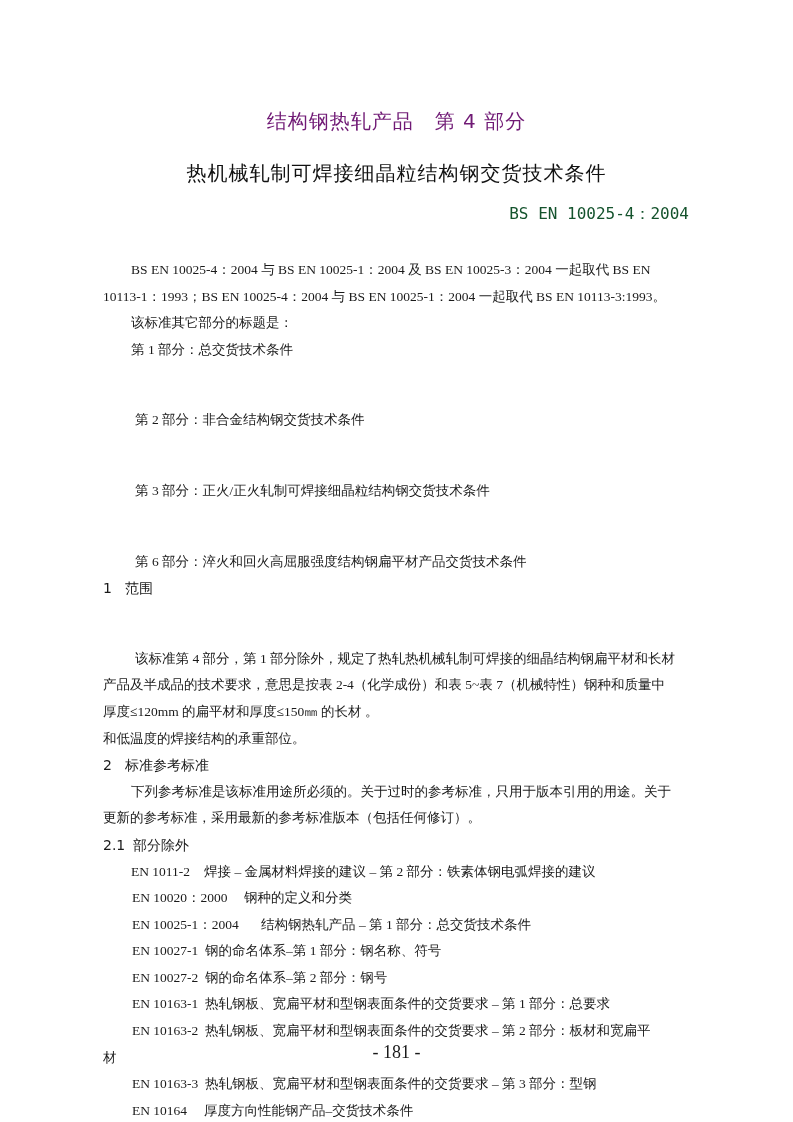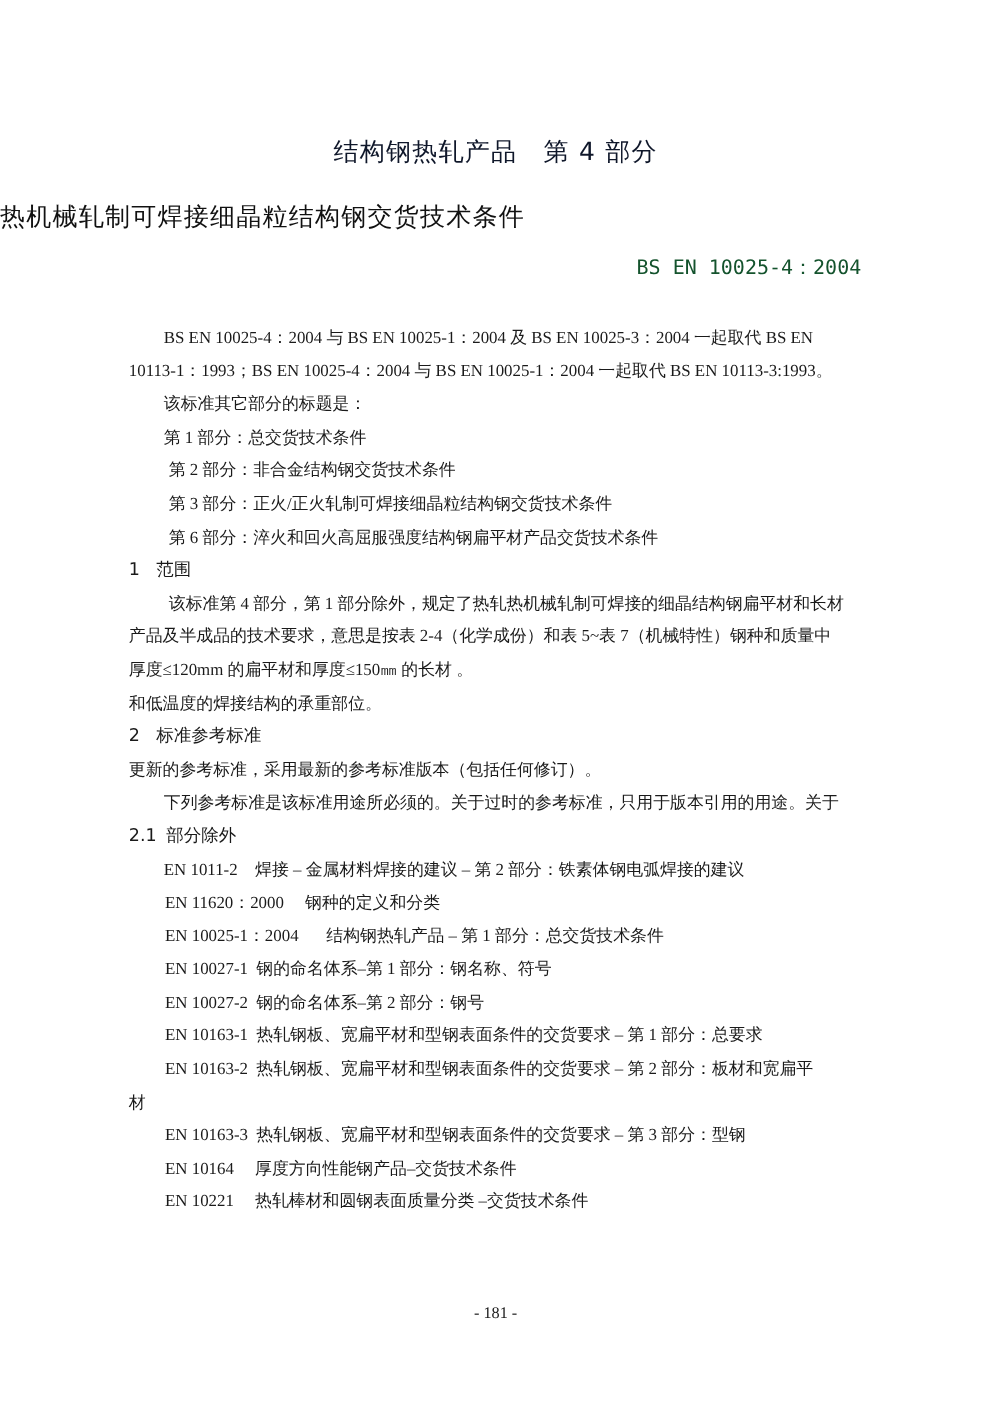--- a/index.html
+++ b/index.html
@@ -21,27 +21,27 @@
       width: 793px; height: 1122px;
     }
     .title1 {
       position: absolute;
       left: 0; right: 0;
       top: 108px;
       text-align: center;
       font-family: "DejaVu Sans", "Liberation Sans", sans-serif;
       font-size: 20px;
       letter-spacing: 1px;
-      color: #0f172a;
+      color: #701a75;
     }
     .title2 {
       position: absolute;
       left: 0; right: 0;
       top: 160px;
-      text-align: left;
+      text-align: center;
       font-family: "DejaVu Sans", "Liberation Sans", sans-serif;
       font-size: 20px;
       letter-spacing: 1px;
       color: #111;
     }
     .std-code {
       position: absolute;
       right: 104px;
       top: 204px;
       font-family: "DejaVu Sans Mono", "Liberation Mono", monospace;
@@ -51,35 +51,35 @@
     .body {
       position: absolute;
       left: 103px;
       top: 257px;
       width: 587px;
       font-size: 13.5px;
       line-height: 26.6px;
     }
     .line { white-space: nowrap; height: 26.6px; }
     .indent1 { padding-left: 28px; }
-    .indent2 { padding-left: 32px; }
+    .indent2 { padding-left: 32px; margin-top: 44px; }
     .indent3 { padding-left: 29px; }
     .heading {
       font-family: "DejaVu Sans", "Liberation Sans", sans-serif;
       font-size: 14px;
     }
     .heading .num { display: inline-block; width: 22px; }
     .heading .num2 { display: inline-block; width: 30px; }
     .ref .code { display: inline-block; }
     .page-num {
       position: absolute;
       left: 0; right: 0;
       top: 1042px;
       text-align: center;
-      font-size: 13px;
+      font-size: 18px;
     }
   </style>
 </head>
 <body>
 
 <div class="page">
 
   <div class="title1">结构钢热轧产品　第 4 部分</div>
   <div class="title2">热机械轧制可焊接细晶粒结构钢交货技术条件</div>
   <div class="std-code">BS EN 10025-4：2004</div>
@@ -98,32 +98,32 @@
       <span class="num">1</span><span>范围</span>
     </div>
     <div class="line indent2">该标准第 4 部分，第 1 部分除外，规定了热轧热机械轧制可焊接的细晶结构钢扁平材和长材</div>
     <div class="line">产品及半成品的技术要求，意思是按表 2-4（化学成份）和表 5~表 7（机械特性）钢种和质量中</div>
     <div class="line">厚度≤120mm 的扁平材和厚度≤150㎜ 的长材 。</div>
     <div class="line">和低温度的焊接结构的承重部位。</div>
 
     <div class="line heading">
       <span class="num">2</span><span>标准参考标准</span>
     </div>
+    <div class="line indent1">下列参考标准是该标准用途所必须的。关于过时的参考标准，只用于版本引用的用途。关于</div>
     <div class="line">更新的参考标准，采用最新的参考标准版本（包括任何修订）。</div>
-    <div class="line indent1">下列参考标准是该标准用途所必须的。关于过时的参考标准，只用于版本引用的用途。关于</div>
 
     <div class="line heading">
       <span class="num2">2.1</span><span>部分除外</span>
     </div>
 
     <div class="line ref indent1">
       <span class="code" style="width:73px">EN 1011-2</span><span>焊接 – 金属材料焊接的建议 – 第 2 部分：铁素体钢电弧焊接的建议</span>
     </div>
     <div class="line ref indent3">
-      <span class="code" style="width:112px">EN 11620：2000</span><span>钢种的定义和分类</span>
+      <span class="code" style="width:112px">EN 10020：2000</span><span>钢种的定义和分类</span>
     </div>
     <div class="line ref indent3">
       <span class="code" style="width:129px">EN 10025-1：2004</span><span>结构钢热轧产品 – 第 1 部分：总交货技术条件</span>
     </div>
     <div class="line ref indent3">
       <span class="code" style="width:73px">EN 10027-1</span><span>钢的命名体系–第 1 部分：钢名称、符号</span>
     </div>
     <div class="line ref indent3">
       <span class="code" style="width:73px">EN 10027-2</span><span>钢的命名体系–第 2 部分：钢号</span>
     </div>

